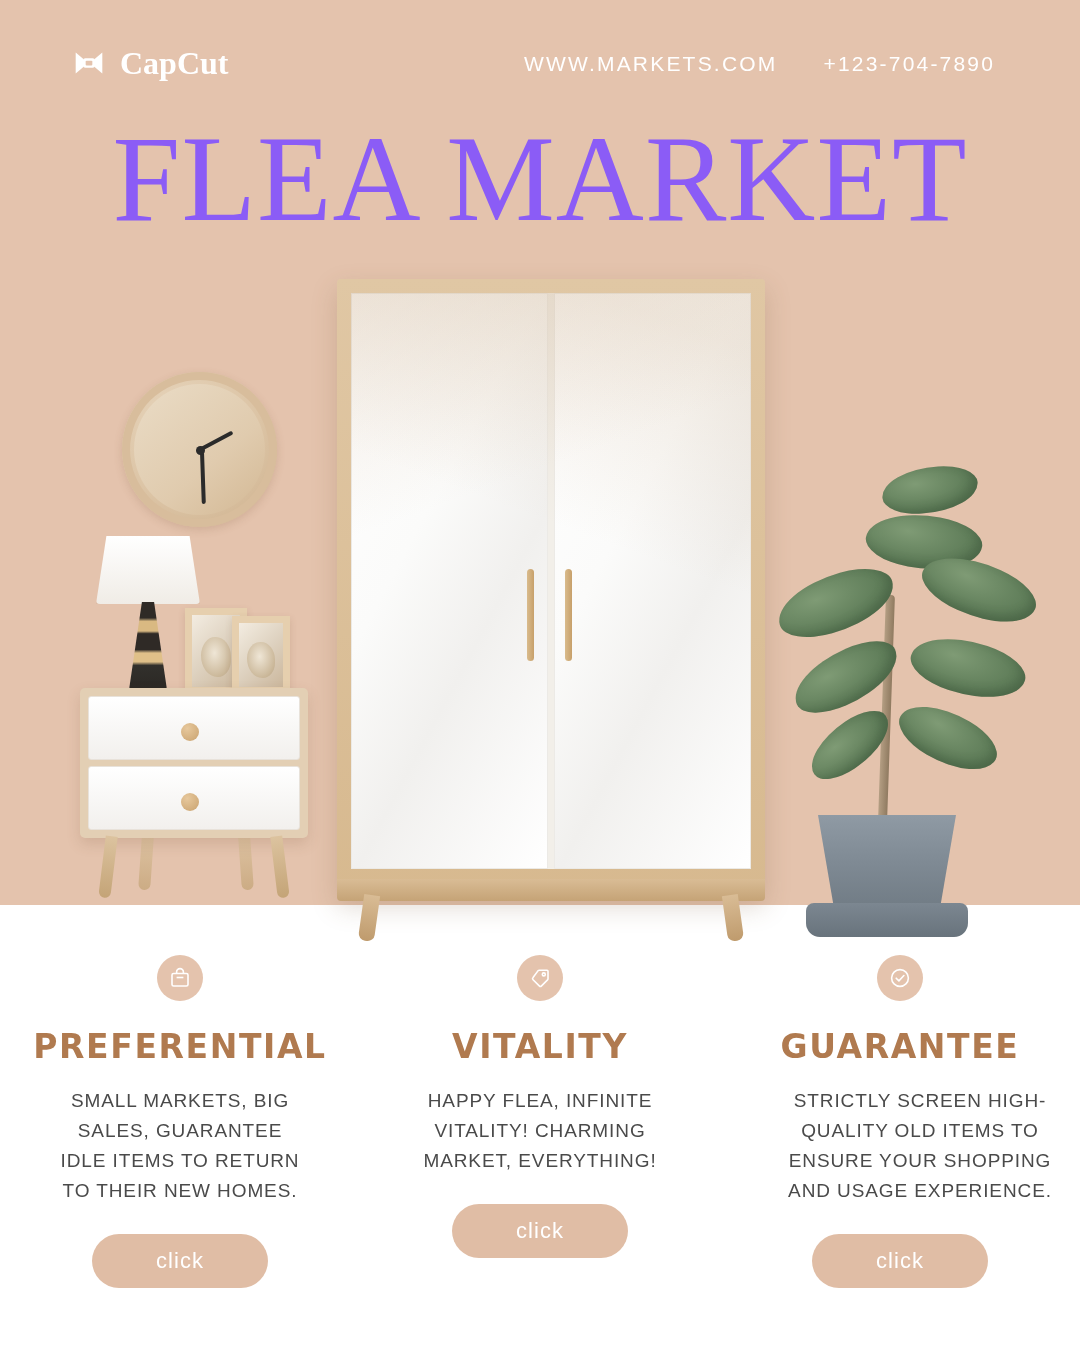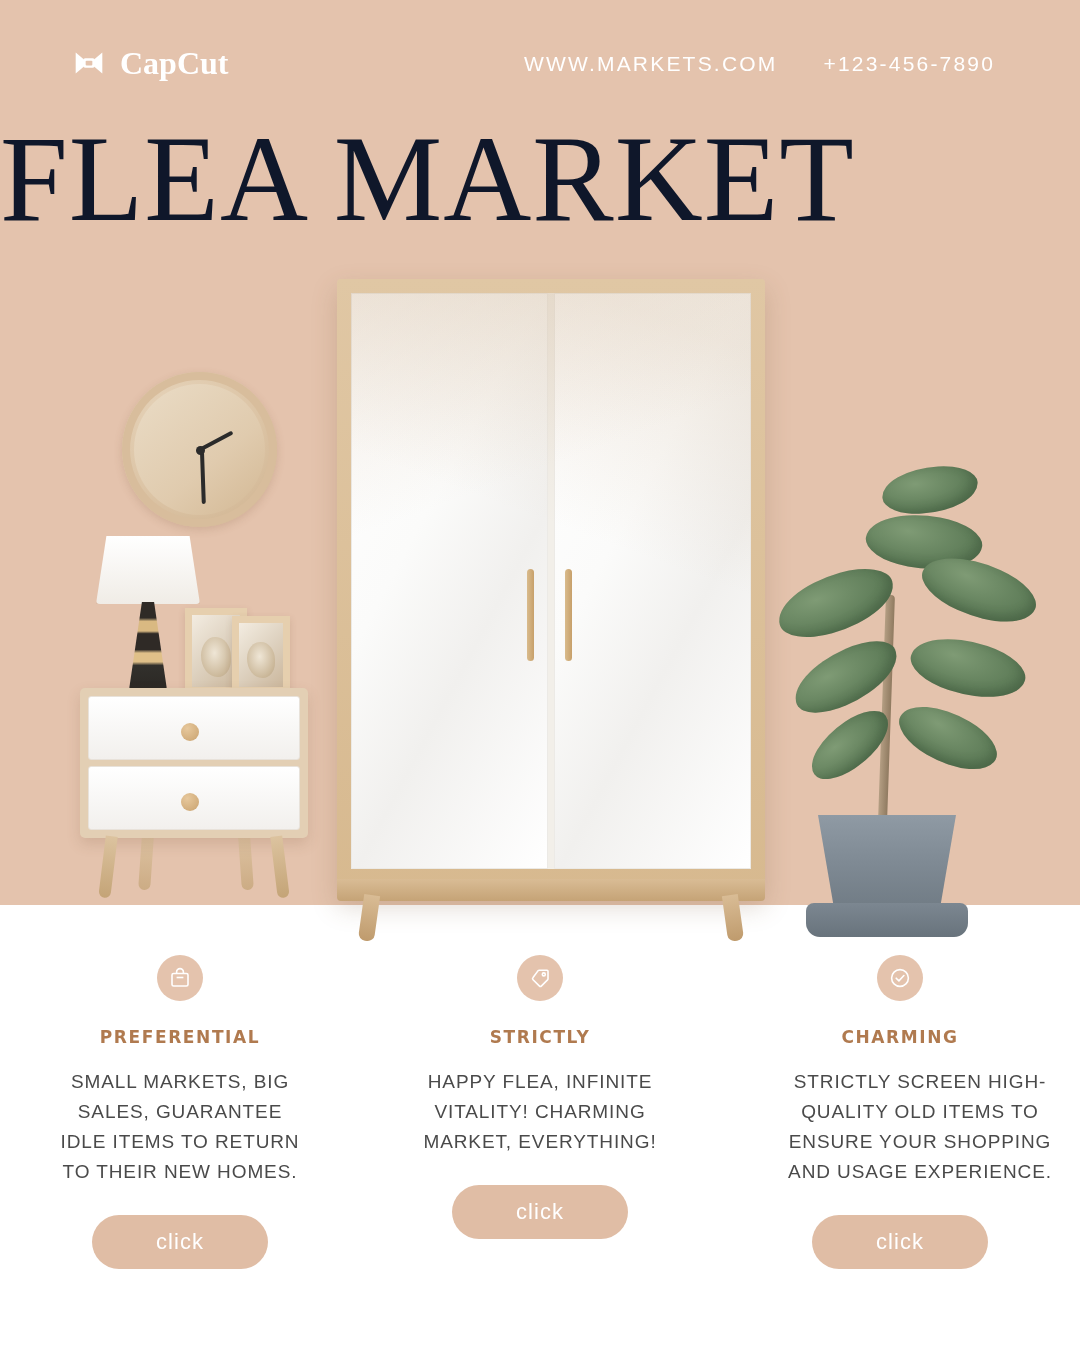--- a/index.html
+++ b/index.html
@@ -58,21 +58,22 @@
     gap: 46px;
     color: #ffffff;
     font-size: 21px;
     letter-spacing: 2.2px;
   }
   
   .title {
     position: absolute;
     left: 0; top: 118px;
     width: 1080px;
-    color: #0f172a;
+    text-align: center;
+    color: #8b5cf6;
     font-family: "Liberation Serif", serif;
     font-size: 122px;
     line-height: 1;
     letter-spacing: 1px;
     font-weight: normal;
     white-space: nowrap;
   }
 
   
   .scene { position: absolute; left: 0; top: 0; width: 1080px; height: 930px; }
@@ -253,21 +254,21 @@
   .feat-icon {
     width: 46px; height: 46px;
     border-radius: 50%;
     background: #e4c3ad;
     display: flex; align-items: center; justify-content: center;
     margin-bottom: 26px;
   }
   .feat-icon svg { display:block; }
   .feat-title {
     color: #b07a4f;
-    font-size: 17px;
+    font-size: 33px;
     font-weight: bold;
     letter-spacing: 1.6px;
     font-family: "DejaVu Sans", sans-serif;
     margin-bottom: 20px;
   }
   .feat-body {
     color: #4a4a4a;
     font-size: 19px;
     line-height: 30px;
     letter-spacing: 0.9px;
@@ -301,21 +302,21 @@
           <path d="M6 9 L19 20 L6 31 Z" fill="#ffffff"></path>
           <path d="M34 9 L21 20 L34 31 Z" fill="#ffffff"></path>
           <rect x="14" y="15" width="12" height="10" rx="2" fill="#ffffff"></rect>
           <rect x="16.5" y="17.5" width="7" height="5" rx="1" fill="#e4c3ad"></rect>
         </svg>
       </span>
       <span class="logo-text">CapCut</span>
     </div>
     <div class="contact">
       <span>WWW.MARKETS.COM</span>
-      <span>+123-456-7890</span>
+      <span>+123-704-7890</span>
     </div>
   </div>
 
   <h1 class="title">FLEA MARKET</h1>
 
   <div class="scene">
 
     <div class="clock">
       <div class="clock-face">
         <div class="hand-h"></div>
@@ -394,31 +395,31 @@
       <button class="cta">click</button>
     </div>
 
     <div class="feature">
       <div class="feat-icon">
         <svg width="24" height="24" viewBox="0 0 24 24" fill="none" stroke="#ffffff" stroke-width="1.6">
           <path d="M11.2 4.2H19a1 1 0 0 1 1 1v7.6a1.6 1.6 0 0 1-.48 1.14l-6 6a1.6 1.6 0 0 1-2.26 0l-6.2-6.2a1.6 1.6 0 0 1 0-2.26l5.1-6.9z"></path>
           <circle cx="15.8" cy="8.4" r="1.5"></circle>
         </svg>
       </div>
-      <div class="feat-title">STRICTLY</div>
+      <div class="feat-title">VITALITY</div>
       <div class="feat-body">HAPPY FLEA, INFINITE VITALITY! CHARMING MARKET, EVERYTHING!</div>
       <button class="cta">click</button>
     </div>
 
     <div class="feature wide">
       <div class="feat-icon">
         <svg width="24" height="24" viewBox="0 0 24 24" fill="none" stroke="#ffffff" stroke-width="1.6">
           <circle cx="12" cy="12" r="8.4"></circle>
           <path d="M8.2 12.2l2.7 2.7 5-5.4" stroke-linecap="round" stroke-linejoin="round"></path>
         </svg>
       </div>
-      <div class="feat-title">CHARMING</div>
+      <div class="feat-title">GUARANTEE</div>
       <div class="feat-body">STRICTLY SCREEN HIGH-QUALITY OLD ITEMS TO ENSURE YOUR SHOPPING AND USAGE EXPERIENCE.</div>
       <button class="cta">click</button>
     </div>
   </div>
 
 </div>
 
 </body></html>

